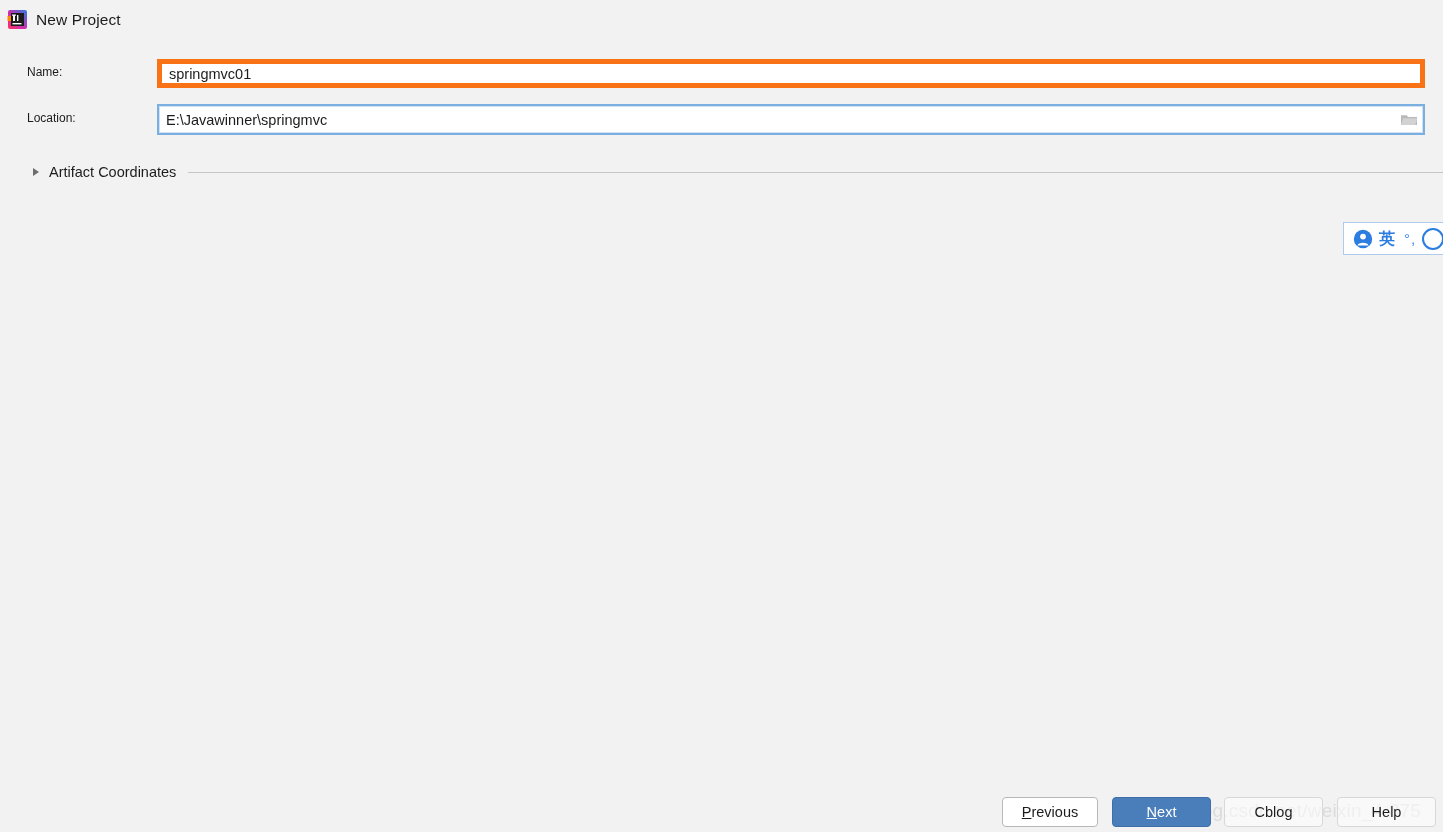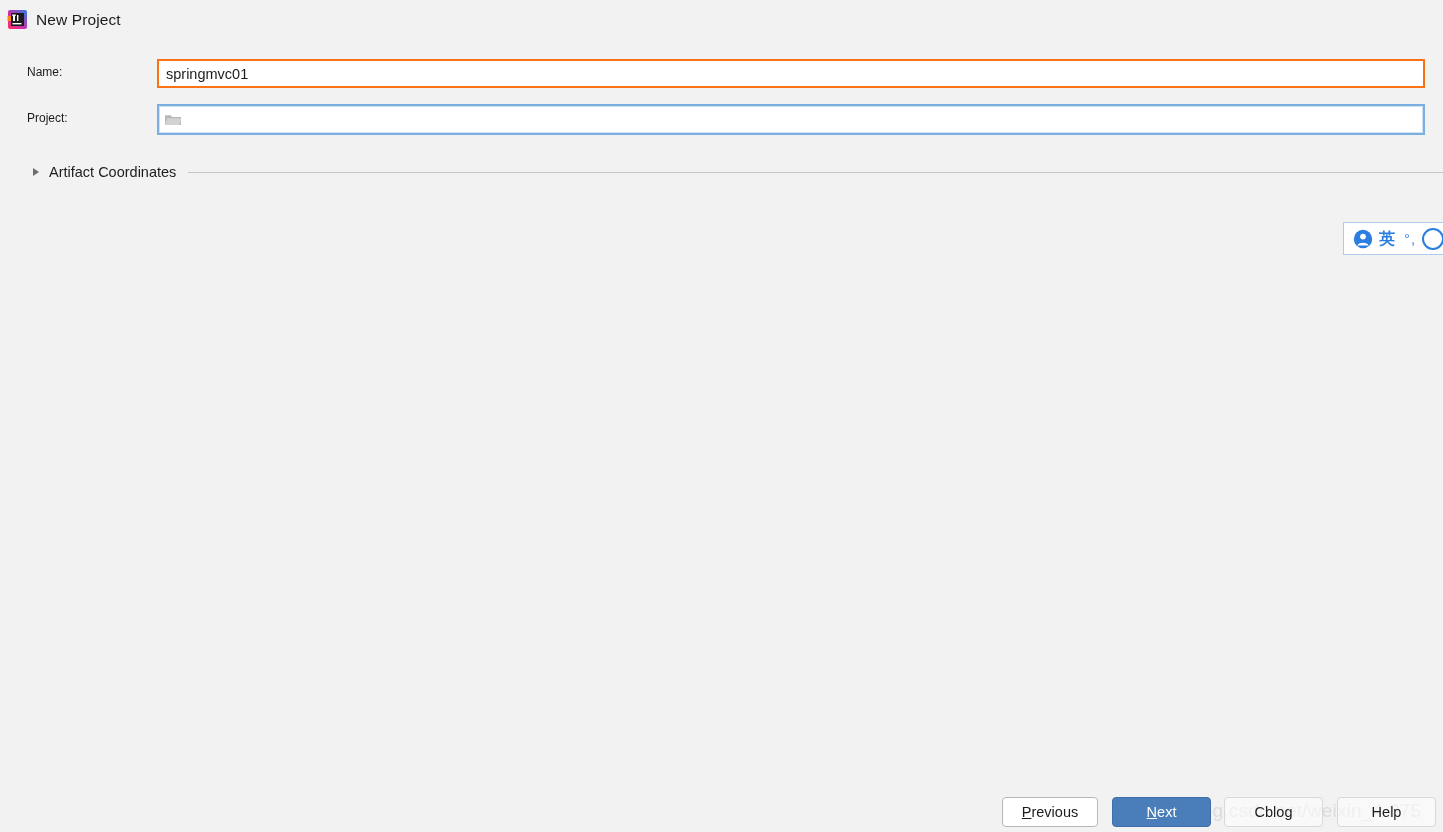--- a/index.html
+++ b/index.html
@@ -81,21 +81,21 @@
     background: #ffffff;
     box-sizing: border-box;
     display: flex;
     align-items: center;
   }
   #field-name {
     left: 157px;
     top: 19px;
     width: 1268px;
     height: 29px;
-    border: 2px solid #f97316;
+    border: 5px solid #f97316;
   }
   #field-location {
     left: 157px;
     top: 64px;
     width: 1268px;
     height: 31px;
     border: 2px solid #7aafe0;
     box-shadow: 0 0 0 1px #cfe2f3 inset;
   }
   .field-value {
@@ -280,22 +280,23 @@
   </span>
 </div>
 
 <div class="form-area">
 
   <span class="row-label" id="label-name">Name:</span>
   <div class="text-field" id="field-name">
     <span class="field-value">springmvc01</span>
   </div>
 
-  <span class="row-label" id="label-loc">Project:</span>
+  <span class="row-label" id="label-loc">Location:</span>
   <div class="text-field" id="field-location">
+    <span class="field-value">E:\Javawinner\springmvc</span>
     <span class="browse-icon">
       <svg width="18" height="15" viewBox="0 0 18 15">
         <path d="M1 3.2 L1 13 L17 13 L17 5 L8.3 5 L6.6 3.2 Z" fill="#b9b9b9"></path>
         <path d="M3.2 6.2 L17.4 6.2 L15.2 13 L1 13 Z" fill="#d2d2d2"></path>
       </svg>
     </span>
   </div>
 
   <div class="collapse-row">
     <span class="tri"></span>

